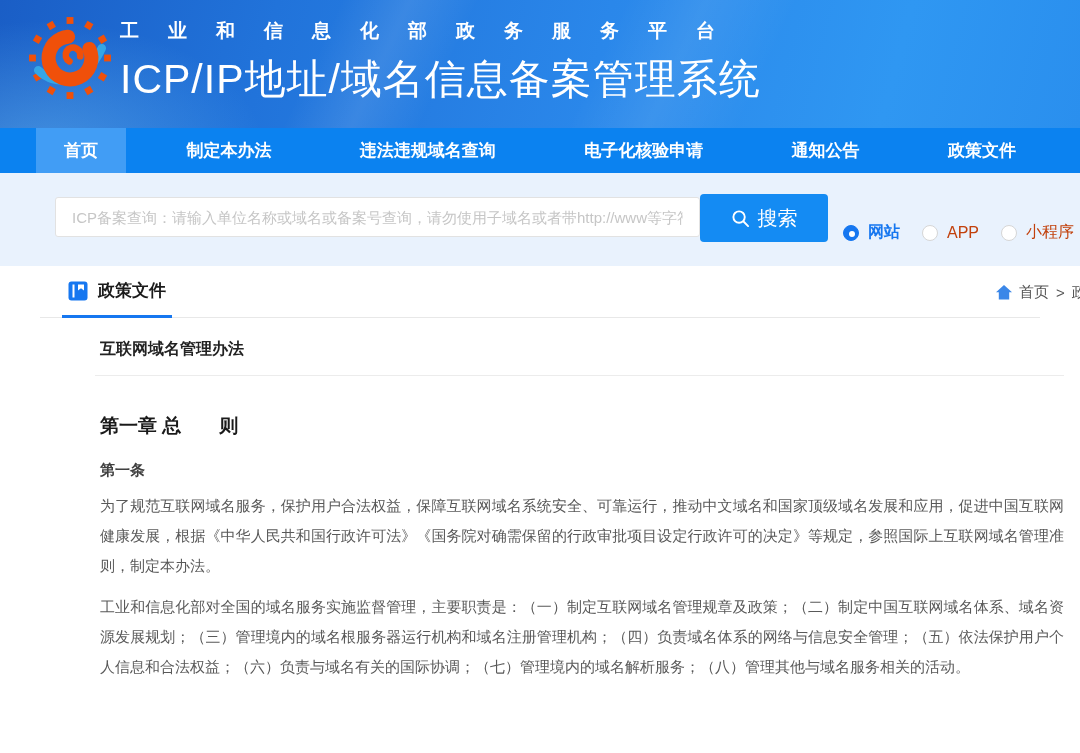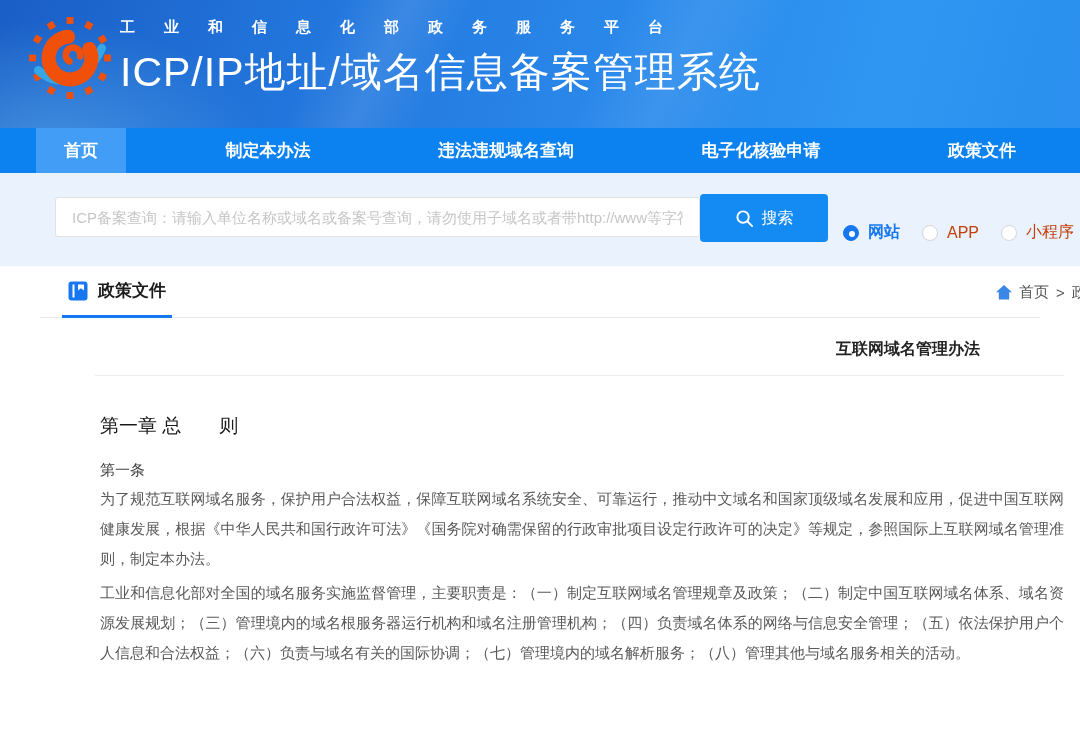--- a/index.html
+++ b/index.html
@@ -11,38 +11,38 @@
     background:linear-gradient(105deg,#1a5ec6 0%,#2173da 25%,#2a87ea 55%,#2f97f2 82%,#2a8fee 100%); }
   .header::before { content:""; position:absolute; inset:0;
     background:
       linear-gradient(115deg, transparent 30%, rgba(255,255,255,.10) 36%, transparent 42%),
       linear-gradient(115deg, transparent 55%, rgba(255,255,255,.08) 62%, transparent 70%);
   }
   .header::after { content:""; position:absolute; inset:0;
     background:radial-gradient(ellipse 340px 200px at 4% 118%, rgba(130,215,255,.38), transparent 65%); }
   .logo { position:absolute; left:26px; top:14px; width:88px; height:88px; z-index:2; }
   .titles { position:absolute; left:120px; top:18px; z-index:2; color:#fff; }
-  .platform-title { font-size:15px; font-weight:bold; letter-spacing:29px; white-space:nowrap; }
+  .platform-title { font-size:19px; font-weight:bold; letter-spacing:29px; white-space:nowrap; }
   .system-title { font-size:41px; font-weight:500; margin-top:8px; letter-spacing:1px; white-space:nowrap; }
 
   
   .nav { height:45px; background:#0b82f0; display:flex; align-items:stretch;
     padding:0 36px; justify-content:space-between; }
   .nav-item { display:flex; align-items:center; padding:0 28px; color:#fff;
     font-size:17px; font-weight:bold; white-space:nowrap; cursor:pointer; }
   .nav-item.active { background:#419df5; }
 
   
   .search-section { position:relative; height:93px; background:#e9f2fd; }
   .search-input { position:absolute; left:55px; top:24px; width:645px; height:40px;
     border:1px solid #e2e2e2; border-radius:3px; background:#fff; padding:0 16px;
     font-size:15px; color:#333; outline:none; }
   .search-input::placeholder { color:#c6c6c6; }
   .search-btn { position:absolute; left:700px; top:21px; width:128px; height:48px;
-    background:#148bf3; border:none; border-radius:4px; color:#fff; font-size:16px;
+    background:#148bf3; border:none; border-radius:4px; color:#fff; font-size:20px;
     cursor:pointer; display:flex; align-items:center; justify-content:center; gap:8px;
     font-family:inherit; }
   .search-opts { position:absolute; left:843px; top:49px; display:flex; align-items:center;
     white-space:nowrap; }
   .opt { display:flex; align-items:center; margin-right:22px; cursor:pointer; }
   .radio { width:16px; height:16px; border-radius:50%; background:#fff;
     border:1px solid #d6d6d6; position:relative; flex:none; }
   .opt.checked .radio { background:#1677f0; border-color:#1677f0; }
   .opt.checked .radio::after { content:""; position:absolute; left:5px; top:5px;
     width:6px; height:6px; border-radius:50%; background:#fff; }
@@ -53,26 +53,26 @@
   .content { background:#fff; }
   .tab-row { position:relative; margin:0 40px; height:52px; border-bottom:1px solid #e8e8e8; }
   .tab { position:absolute; left:22px; top:0; height:52px; display:flex; align-items:center;
     gap:10px; border-bottom:3px solid #1677f0; padding:0 6px; cursor:pointer; }
   .tab-label { font-size:17px; font-weight:bold; color:#1a1a1a; }
   .breadcrumb { position:absolute; left:956px; top:0; height:52px; display:flex;
     align-items:center; gap:7px; white-space:nowrap; font-size:15px; color:#555; }
   .breadcrumb .crumb { cursor:pointer; }
 
   .article { padding:0 16px 0 100px; }
-  .article-title { text-align:right; font-size:16px; font-weight:bold; color:#222;
+  .article-title { text-align:left; font-size:16px; font-weight:bold; color:#222;
     margin-top:21px; padding-right:84px; }
   .title-divider { border-bottom:1px solid #ececec; margin:15px 0 0 -5px; }
-  .chapter { font-size:19px; font-weight:normal; color:#1a1a1a; margin-top:37px; }
-  .law-section h3 { font-size:15px; font-weight:normal; color:#404040; margin-top:22px; }
-  .law-section p { font-size:15px; color:#595959; line-height:30px; margin-top:4px;
+  .chapter { font-size:19px; font-weight:bold; color:#1a1a1a; margin-top:37px; }
+  .law-section h3 { font-size:15px; font-weight:bold; color:#404040; margin-top:22px; }
+  .law-section p { font-size:15px; color:#595959; line-height:30px; margin-top:11px;
     text-align:justify; }
   .law-section:first-of-type h3 { margin-top:27px; }
 </style>
 </head>
 <body>
 
 <div class="header">
   <svg class="logo" viewBox="0 0 72 72">
     <g fill="#f0500a">
       <rect x="33.2" y="2.5" width="5.6" height="5.6" transform="rotate(0 36 36)"></rect>
@@ -96,20 +96,21 @@
     <div class="platform-title">工业和信息化部政务服务平台</div>
     <div class="system-title">ICP/IP地址/域名信息备案管理系统</div>
   </div>
 </div>
 
 <div class="nav">
   <div class="nav-item active">首页</div>
   <div class="nav-item">制定本办法</div>
   <div class="nav-item">违法违规域名查询</div>
   <div class="nav-item">电子化核验申请</div>
+  <div class="nav-item">通知公告</div>
   <div class="nav-item">政策文件</div>
 </div>
 
 <div class="search-section">
   <input class="search-input" type="text" placeholder="ICP备案查询：请输入单位名称或域名或备案号查询，请勿使用子域名或者带http://www等字符的网址查询" style="">
   <button class="search-btn">
     <svg width="19" height="19" viewBox="0 0 20 20" fill="none" stroke="#fff" stroke-width="2" stroke-linecap="round">
       <circle cx="8.5" cy="8.5" r="6"></circle>
         <line x1="13.2" y1="13.2" x2="18" y2="18"></line>
     </svg>

